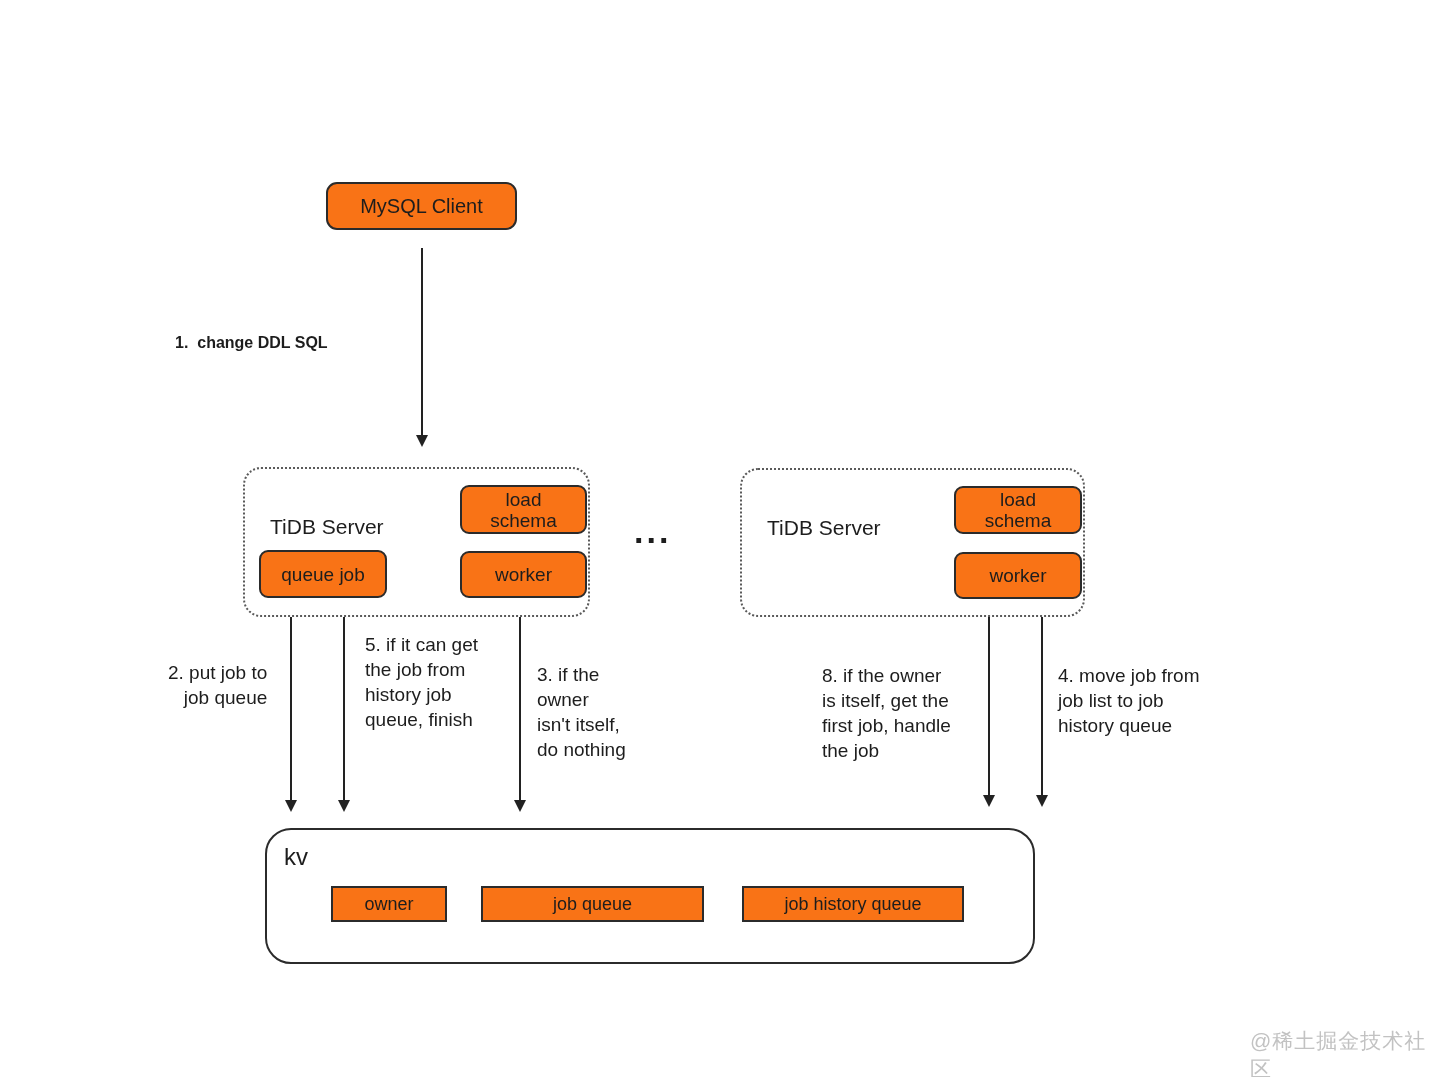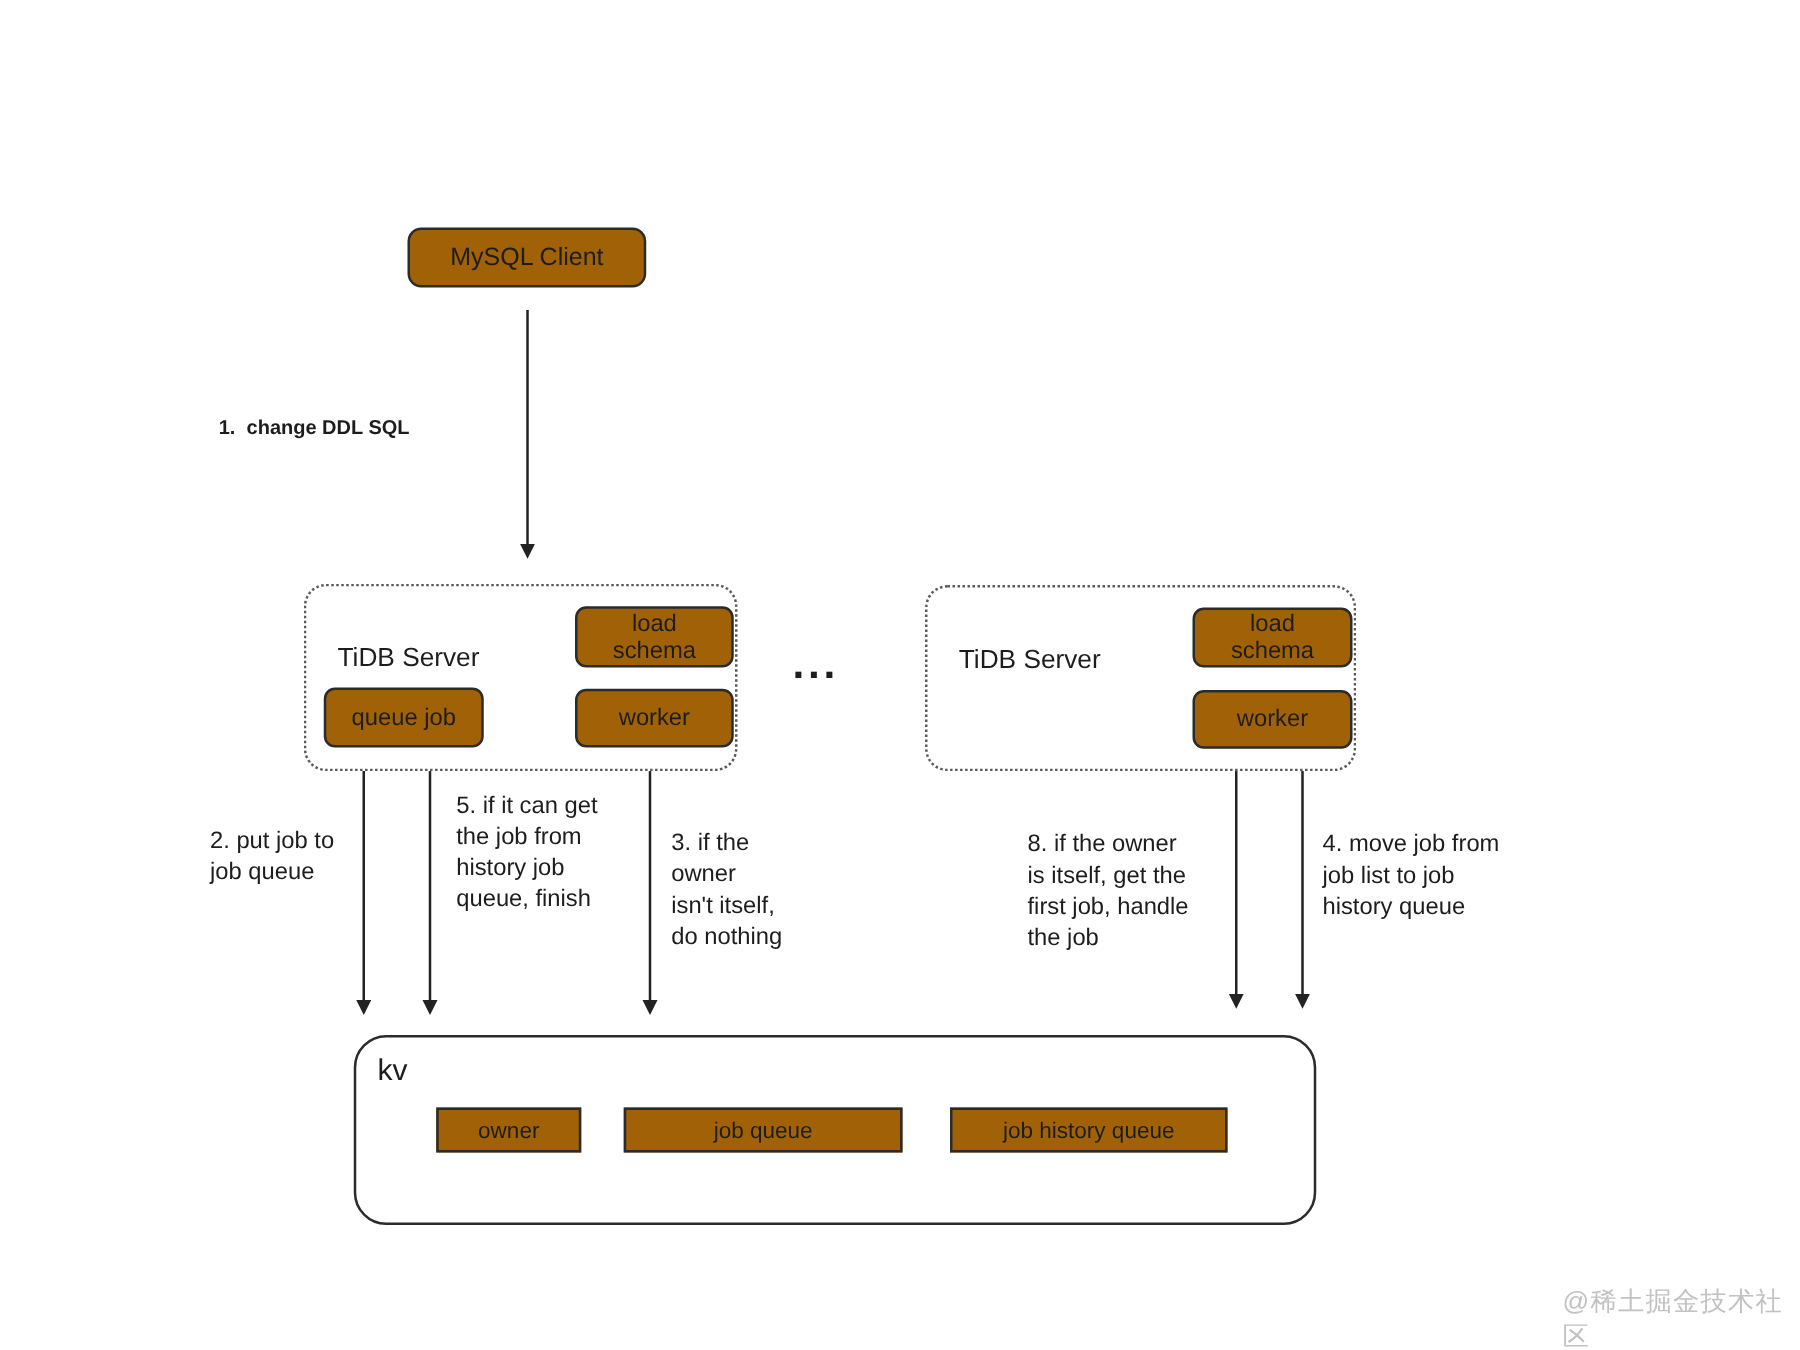--- a/index.html
+++ b/index.html
@@ -23,21 +23,21 @@
     height: 1080px;
     pointer-events: none;
   }
   .arrows line {
     stroke: #222222;
     stroke-width: 2;
   }
   .box {
     position: absolute;
     border: 2px solid #2b2b2b;
-    background: #a16207;
+    background: #f97316;
     display: flex;
     align-items: center;
     justify-content: center;
     text-align: center;
     white-space: pre-wrap;
     box-sizing: border-box;
   }
   .client {
     left: 326px; top: 182px;
     width: 191px; height: 48px;
@@ -71,22 +71,22 @@
   .dots {
     position: absolute;
     left: 634px; top: 512px;
     font-size: 34px;
     font-weight: 700;
     letter-spacing: 3px;
     color: #1d1d1d;
   }
   .kv {
     position: absolute;
-    left: 283px; top: 828px;
-    width: 770px; height: 152px;
+    left: 265px; top: 828px;
+    width: 770px; height: 136px;
     border: 2px solid #2b2b2b;
     border-radius: 26px;
     box-sizing: border-box;
     background: #ffffff;
   }
   .kv-title {
     position: absolute;
     left: 17px; top: 13px;
     font-size: 24px;
   }
@@ -135,21 +135,21 @@
 
   <div class="dots">...</div>
 
   <div class="server" style="left:740px; top:468px; width:345px; height:149px;">
     <div class="server-title">TiDB Server</div>
     <div class="box inner" style="left:212px; top:16px; width:128px; height:48px;">load
 schema</div>
     <div class="box inner" style="left:212px; top:82px; width:128px; height:47px;">worker</div>
   </div>
 
-  <div class="label" style="left:168px; top:660px;">2. put job to
+  <div class="label" style="left:168px; top:660px;text-align:right;">2. put job to
 job queue</div>
   <div class="label" style="left:365px; top:632px;">5. if it can get
 the job from
 history job
 queue, finish</div>
   <div class="label" style="left:537px; top:662px;">3. if the
 owner
 isn't itself,
 do nothing</div>
   <div class="label" style="left:822px; top:663px;">8. if the owner

